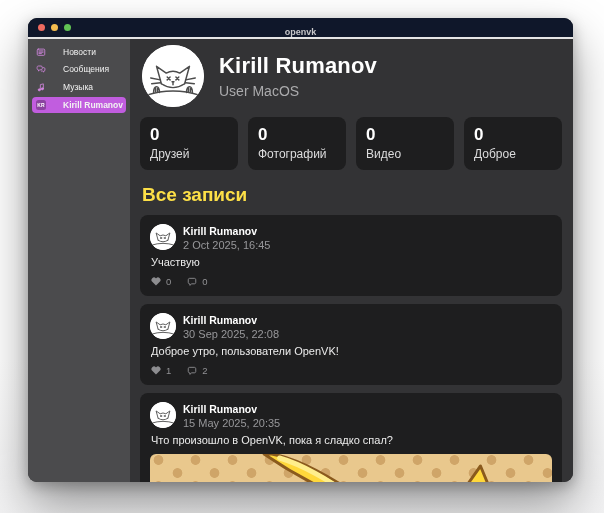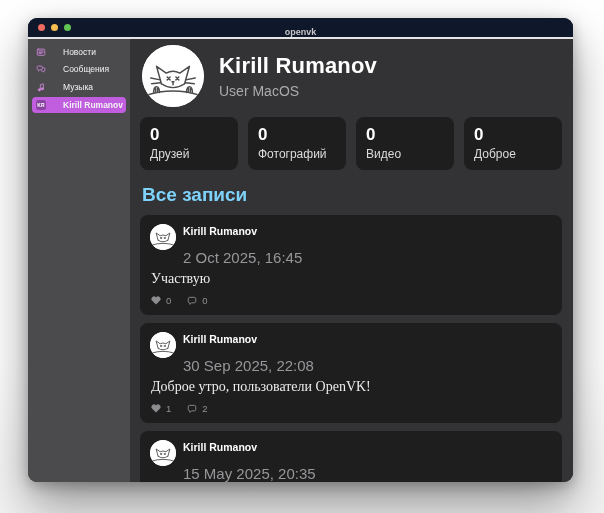--- a/index.html
+++ b/index.html
@@ -46,28 +46,28 @@
   .avatar-big{width:62px;height:62px;border-radius:50%;overflow:hidden;background:#fff;flex:0 0 auto;}
   .avatar-big svg,.avatar-small svg{display:block;width:100%;height:100%;}
   .profile-name{font-size:22px;font-weight:bold;color:#fff;margin-bottom:4px;letter-spacing:.2px;}
   .profile-sub{font-size:14px;color:#ababad;}
 
   .stats-row{display:flex;gap:10px;margin-bottom:14px;}
   .stat-card{flex:1;background:#1e1e1f;border-radius:8px;padding:8px 10px 9px;}
   .stat-value{font-size:17px;font-weight:bold;color:#fff;margin-bottom:2px;}
   .stat-label{font-size:12px;color:#dcdcdd;}
 
-  .section-title{font-size:19px;font-weight:bold;color:#7dd3fc;margin:4px 0 9px 2px;}
+  .section-title{font-size:19px;font-weight:bold;color:#fde047;margin:4px 0 9px 2px;}
 
   .post{background:#1e1e1f;border-radius:8px;padding:9px 10px;margin-bottom:8px;}
   .post-head{display:flex;gap:7px;margin-bottom:5px;}
   .avatar-small{width:26px;height:26px;border-radius:50%;overflow:hidden;background:#fff;flex:0 0 auto;}
   .post-author{font-size:10.5px;font-weight:bold;color:#fff;margin-top:1px;}
-  .post-date{font-size:15px;color:#97979a;margin-top:12px;}
-  .post-text{font-size:14px;color:#ececec;margin:1px 0 8px 1px;font-family:Liberation Serif, serif;}
+  .post-date{font-size:11px;color:#97979a;margin-top:2px;}
+  .post-text{font-size:11px;color:#ececec;margin:1px 0 8px 1px;}
   .post-actions{display:flex;align-items:center;gap:16px;margin-left:1px;}
   .action{display:flex;align-items:center;gap:5px;color:#929295;font-size:9.5px;}
 
   .attachment{
     margin-top:7px;height:130px;border-radius:6px 6px 0 0;position:relative;overflow:hidden;
     background-color:#e9c88d;
     background-image:
       radial-gradient(circle, #cfa568 4.5px, transparent 5.2px),
       radial-gradient(circle, #cfa568 4.5px, transparent 5.2px);
     background-size:37px 26px,37px 26px;
@@ -254,20 +254,21 @@
                   <path d="M26 33 l3 3 M29 33 l-3 3 M35 33 l3 3 M38 33 l-3 3"></path>
                   <path d="M4 52 Q32 43 60 52"></path>
                 </g>
               </svg>
           </div>
           <div>
             <div class="post-author">Kirill Rumanov</div>
             <div class="post-date">15 May 2025, 20:35</div>
           </div>
         </div>
+        <div class="post-text">Что произошло в OpenVK, пока я сладко спал?</div>
         <div class="attachment">
           <svg viewBox="0 0 416 130" preserveAspectRatio="none">
             <path d="M126 0 C150 4 190 22 228 52 C210 50 160 28 118 0 Z" fill="#ffd83b" stroke="#8a5a1d" stroke-width="3" stroke-linejoin="round"></path>
             <path d="M134 4 C156 10 186 26 210 44" fill="none" stroke="#ffee8c" stroke-width="5" stroke-linecap="round"></path>
             <path d="M342 12 L378 96 L294 78 Z" fill="#ffd83b" stroke="#8a5a1d" stroke-width="3" stroke-linejoin="round"></path>
             <path d="M342 34 L362 82 L316 72 Z" fill="#ffffff" stroke="#8a5a1d" stroke-width="2" stroke-linejoin="round"></path>
           </svg>
         </div>
       </div>
 

